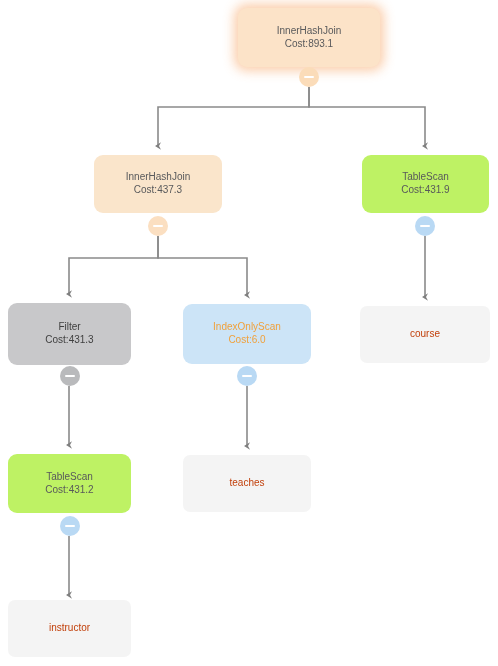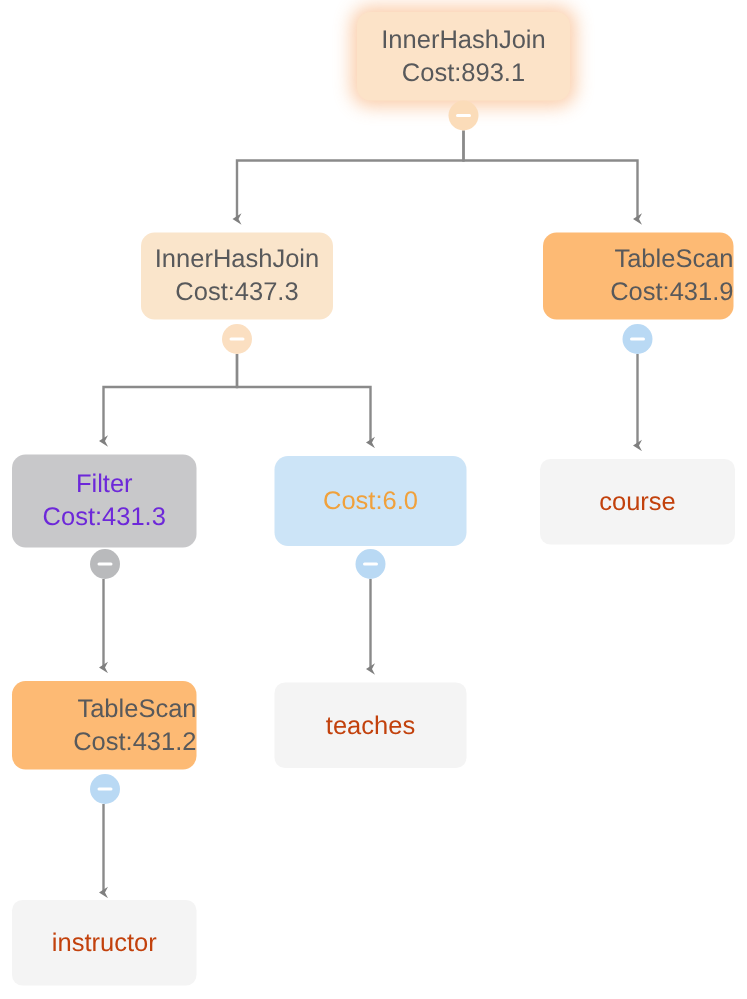--- a/index.html
+++ b/index.html
@@ -28,51 +28,50 @@
   }
   .node {
     position: absolute;
     box-sizing: border-box;
     border-radius: 9px;
     display: flex;
     flex-direction: column;
     align-items: center;
     justify-content: center;
     line-height: 1.28;
-    font-size: 17px;
+    font-size: 10px;
     text-align: center;
     z-index: 3;
   }
   .node .line1,
   .node .line2 {
     display: block;
     white-space: nowrap;
   }
   
   .theme-join {
     background: #fae5cb;
     color: #58595b;
   }
   .theme-join-root {
     background: #fce3c8;
     color: #58595b;
     box-shadow: 0 0 11px 4px rgba(247,148,74,0.45);
   }
   .theme-scan {
-    background: #fdba74;
+    background: #bef264;
     color: #58595b;
-    align-items: flex-end;
   }
   .theme-scan-hl {
     background: #cce4f7;
     color: #f0a13c;
   }
   .theme-filter {
     background: #c8c8ca;
-    color: #6d28d9;
+    color: #404040;
   }
   .theme-table {
     background: #f4f4f4;
     color: #c2410c;
     border-radius: 7px;
   }
   
   .toggle {
     position: absolute;
     width: 20px;
@@ -130,20 +129,21 @@
       </div>
       <div class="node theme-scan" style="left: 362px; top: 155px; width: 127px; height: 58px;">
         <span class="line1">TableScan</span>
         <span class="line2">Cost:431.9</span>
       </div>
       <div class="node theme-filter" style="left: 8px; top: 303px; width: 123px; height: 62px;">
         <span class="line1">Filter</span>
         <span class="line2">Cost:431.3</span>
       </div>
       <div class="node theme-scan-hl" style="left: 183px; top: 304px; width: 128px; height: 60px;">
+        <span class="line1">IndexOnlyScan</span>
         <span class="line2">Cost:6.0</span>
       </div>
       <div class="node theme-table" style="left: 360px; top: 306px; width: 130px; height: 57px;">
         <span class="line1">course</span>
       </div>
       <div class="node theme-scan" style="left: 8px; top: 454px; width: 123px; height: 59px;">
         <span class="line1">TableScan</span>
         <span class="line2">Cost:431.2</span>
       </div>
       <div class="node theme-table" style="left: 183px; top: 455px; width: 128px; height: 57px; justify-content: center;">

